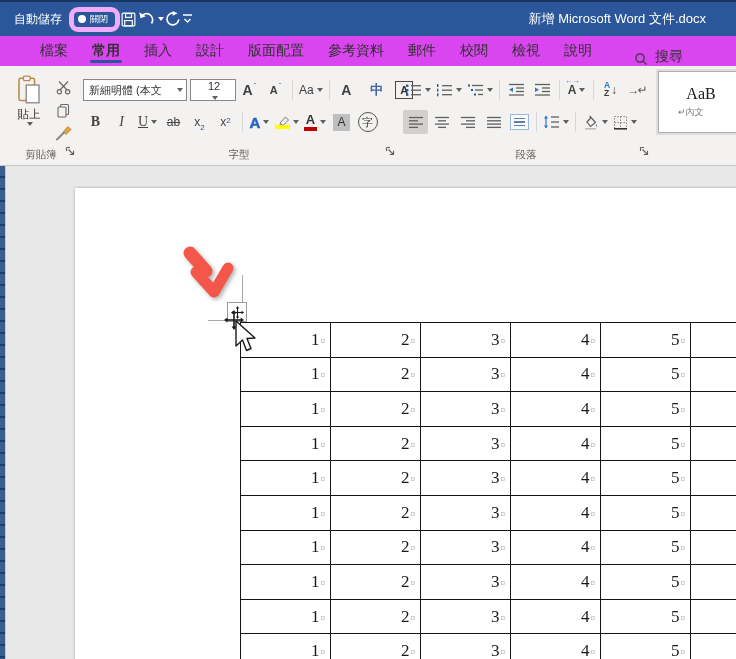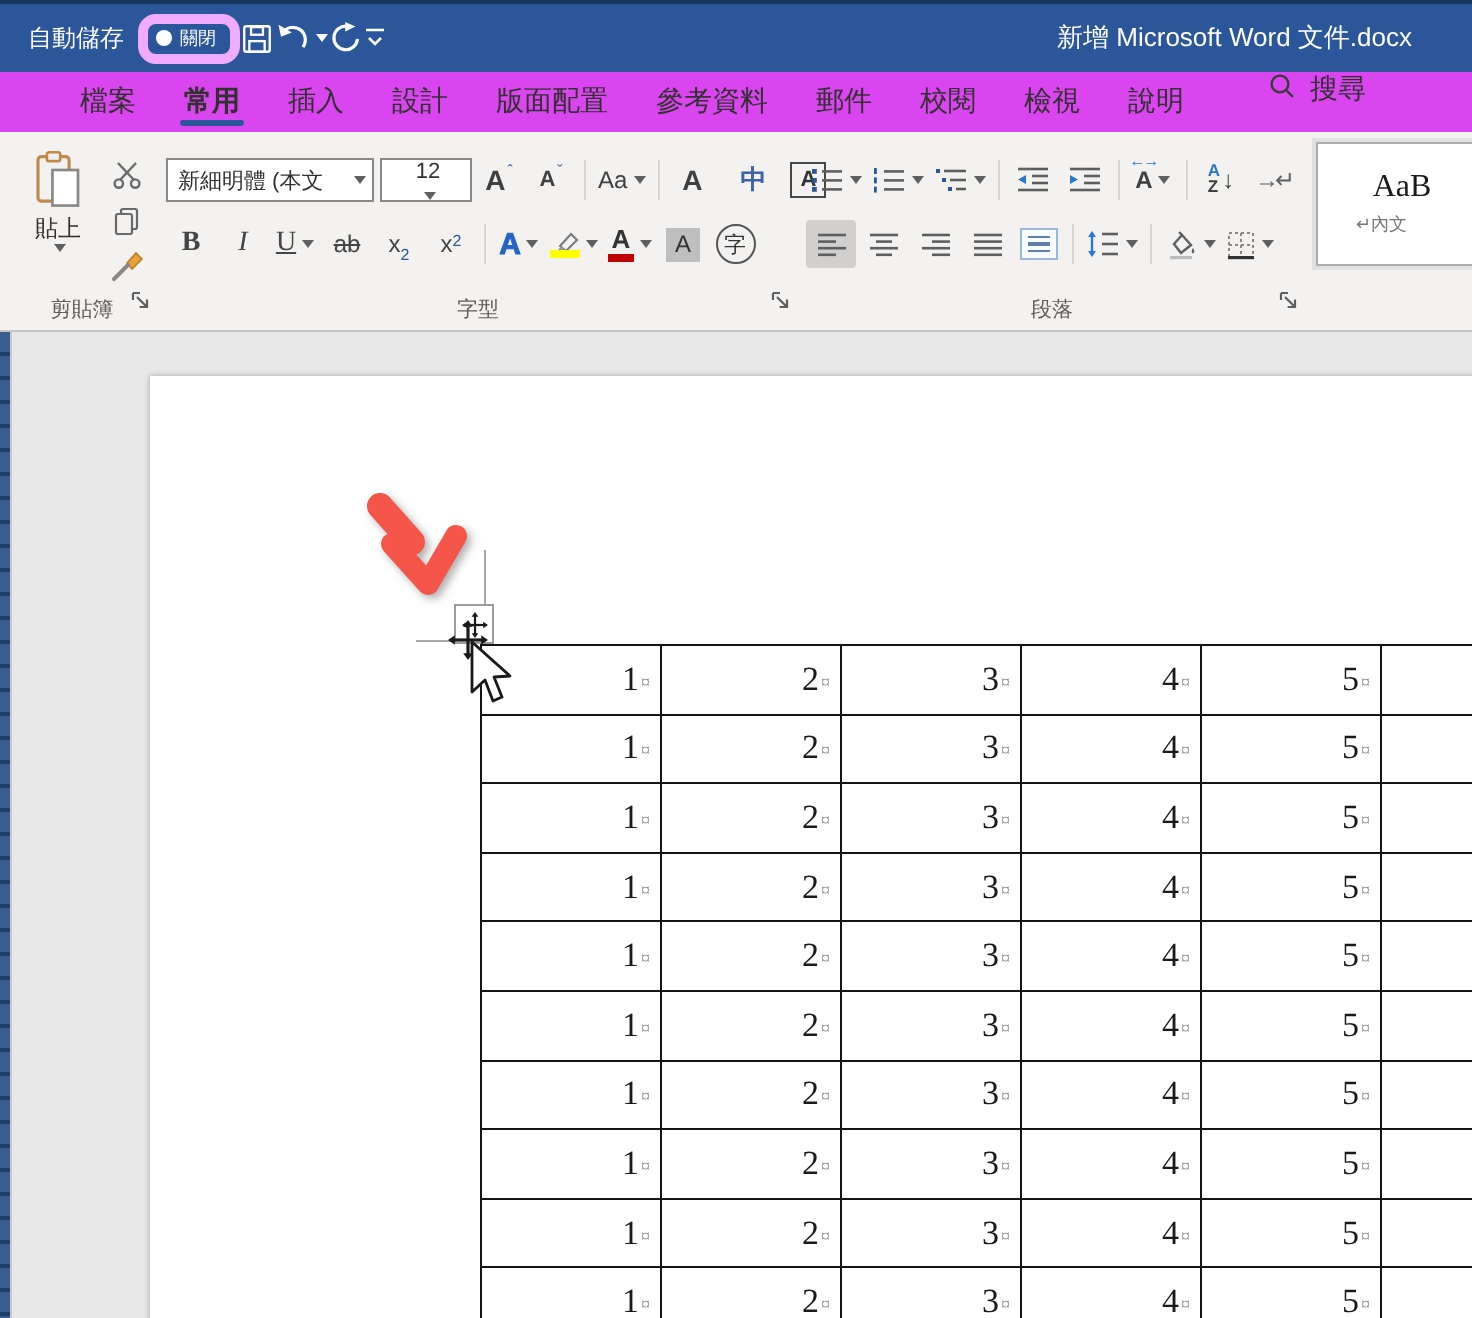--- a/index.html
+++ b/index.html
@@ -28,21 +28,21 @@
   .tabrow{
     height:30px;background:#d946ef;display:flex;align-items:stretch;
     padding-left:28px;font-size:14px;color:#323130;
   }
   .tab{display:flex;align-items:center;padding:0 12px;position:relative;cursor:pointer;white-space:nowrap;}
   .tab.active{font-weight:bold;}
   .tab.active::after{
     content:"";position:absolute;left:10px;right:10px;bottom:3px;height:3px;
     background:#2b579a;border-radius:2px;
   }
-  .searchbox{display:flex;align-items:flex-start;gap:7px;margin-left:30px;cursor:pointer;color:#323130;}
+  .searchbox{display:flex;align-items:flex-end;gap:7px;margin-left:30px;cursor:pointer;color:#323130;}
   
   .ribbon{
     height:100px;background:#f3f2f1;border-bottom:1px solid #c8c6c4;
     box-sizing:border-box;display:flex;align-items:stretch;padding:3px 0 0 4px;
     overflow:hidden;
   }
   .rgroup{display:flex;flex-direction:column;position:relative;padding:2px 3px 0 3px;box-sizing:border-box;}
   .rgroup-content{flex:1;display:flex;}
   .rgroup-label{
     height:17px;display:flex;align-items:center;justify-content:center;

